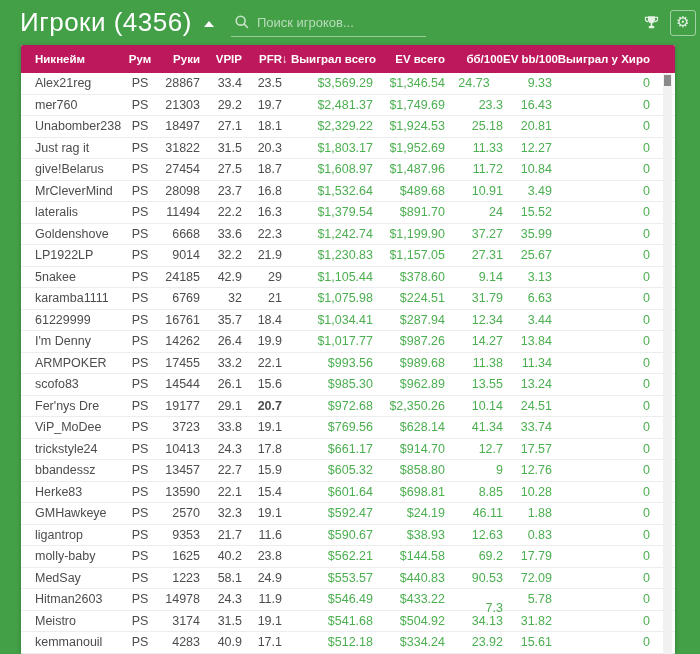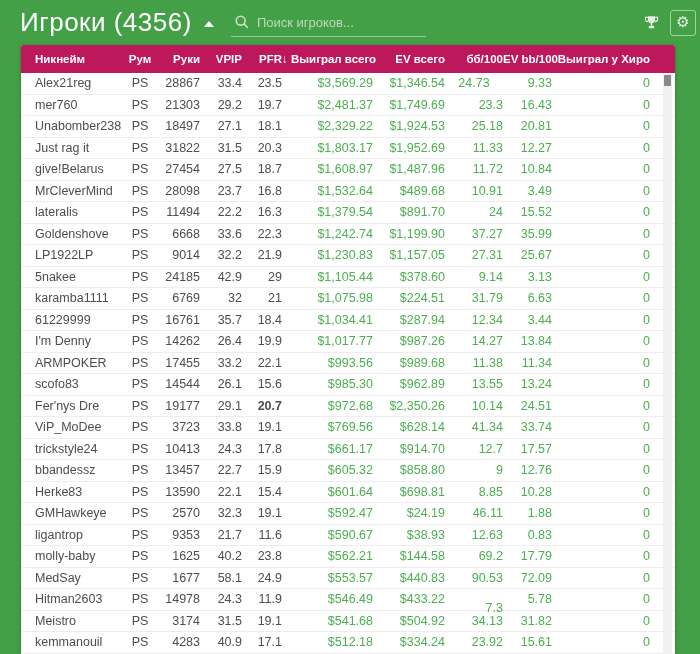--- a/index.html
+++ b/index.html
@@ -393,21 +393,21 @@
         <span class="cell right" style="width: 40px;">23.8</span>
         <span class="cell right green" style="width: 91px;">$562.21</span>
         <span class="cell right green" style="width: 72px;">$144.58</span>
         <span class="cell right green" style="width: 58px;">69.2</span>
         <span class="cell right green" style="width: 49px;">17.79</span>
         <span class="cell right green" style="width: 98px;">0</span>
       </div>
       <div class="trow">
         <span class="cell left" style="width: 100px;">MedSay</span>
         <span class="cell center" style="width: 38px;">PS</span>
-        <span class="cell right" style="width: 41px;">1677</span>
+        <span class="cell right" style="width: 41px;">1223</span>
         <span class="cell right" style="width: 42px;">58.1</span>
         <span class="cell right" style="width: 40px;">24.9</span>
         <span class="cell right green" style="width: 91px;">$553.57</span>
         <span class="cell right green" style="width: 72px;">$440.83</span>
         <span class="cell right green" style="width: 58px;">90.53</span>
         <span class="cell right green" style="width: 49px;">72.09</span>
         <span class="cell right green" style="width: 98px;">0</span>
       </div>
       <div class="trow">
         <span class="cell left" style="width: 100px;">Hitman2603</span>

